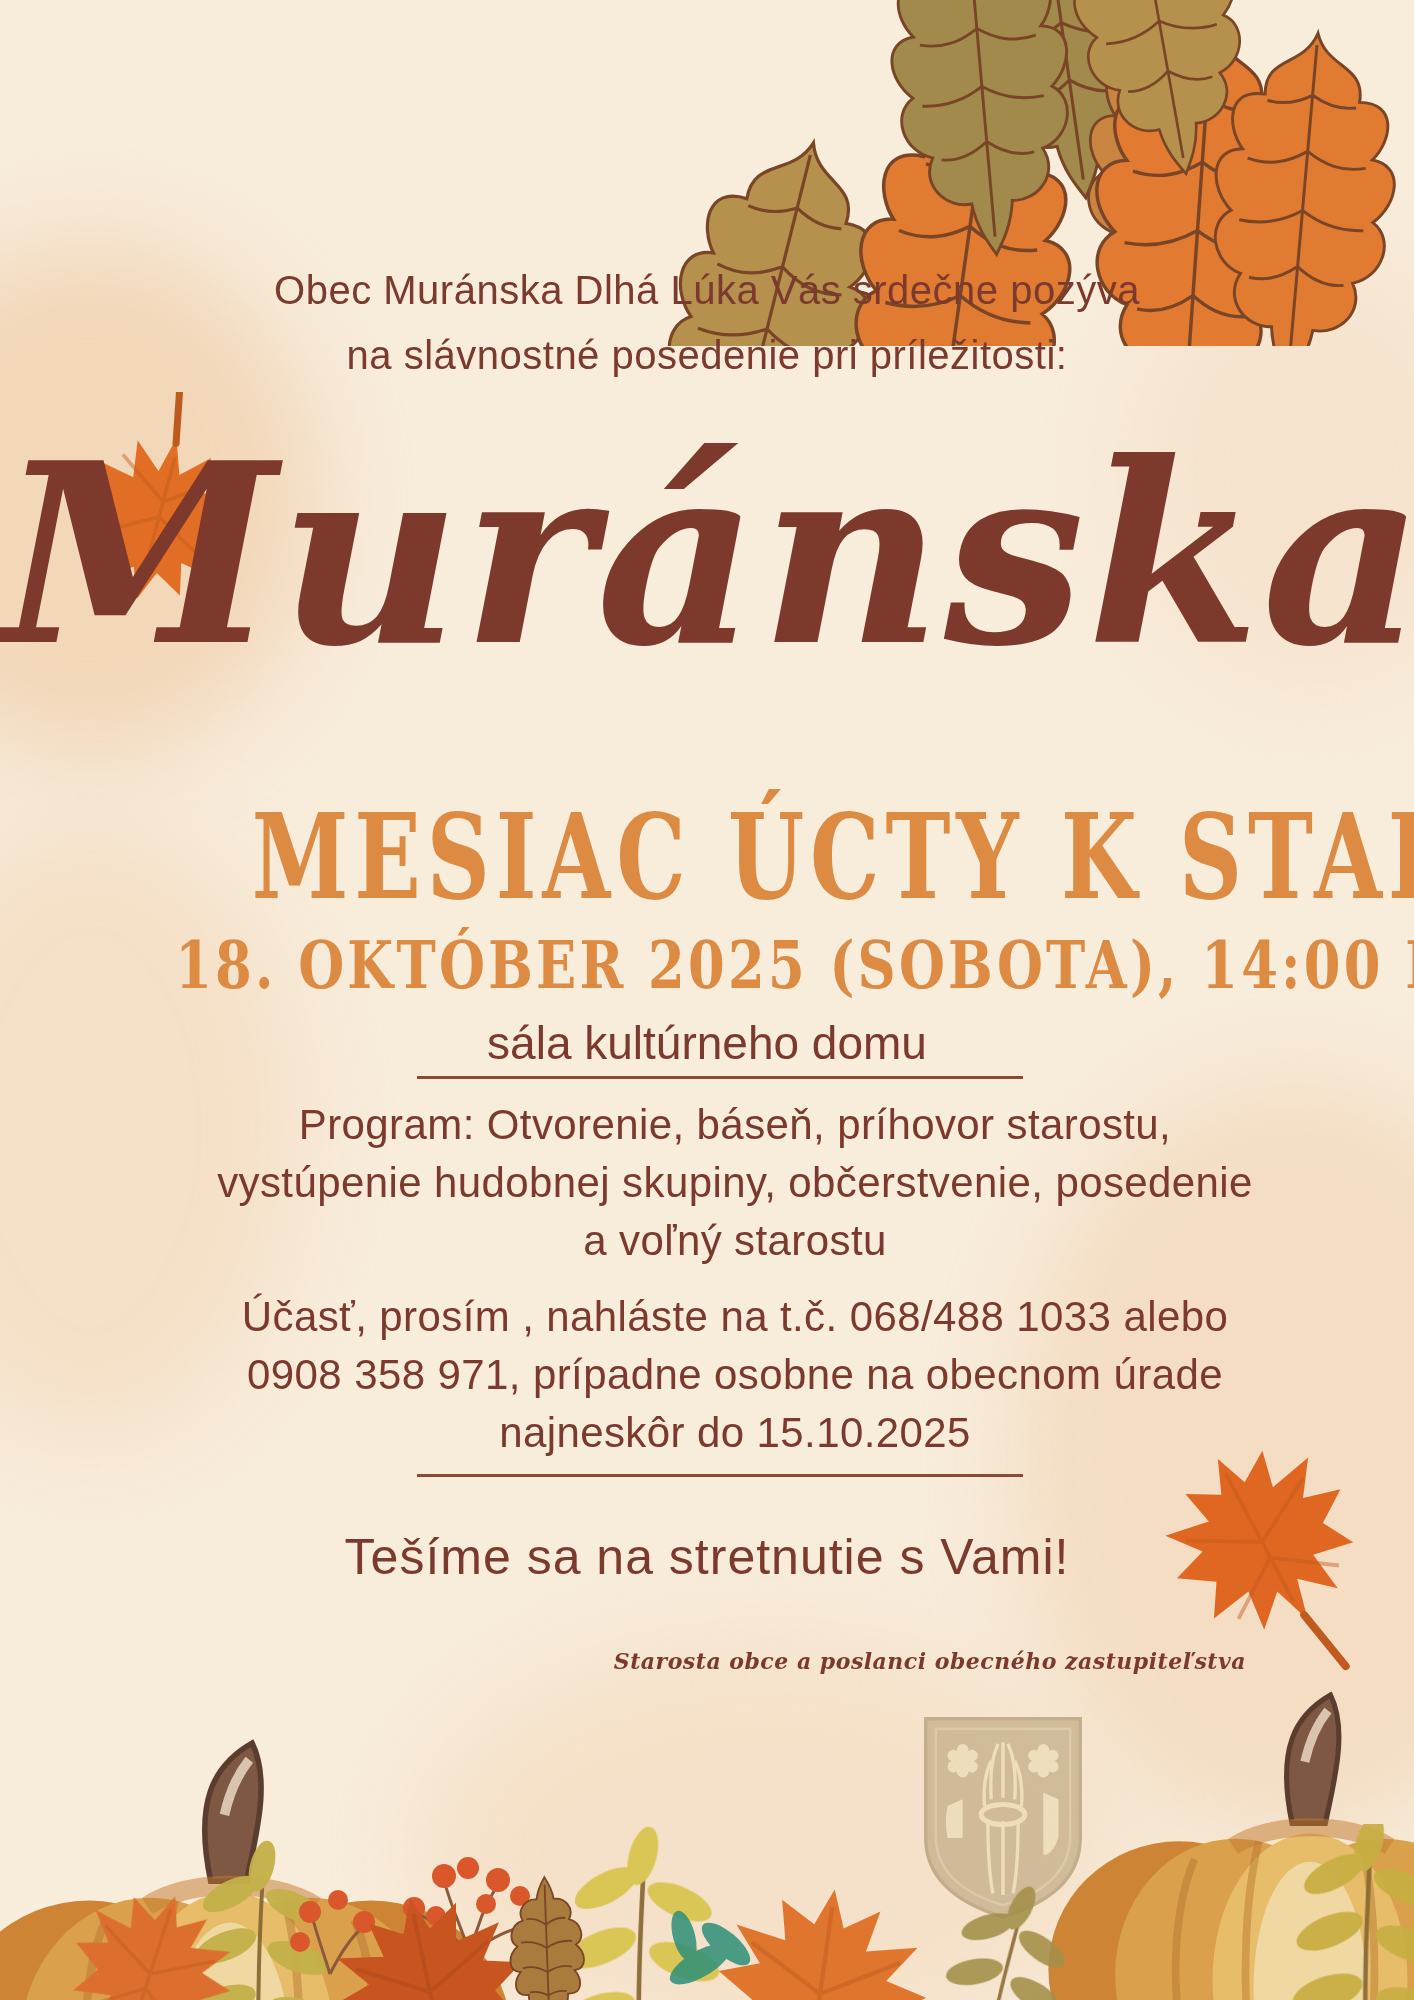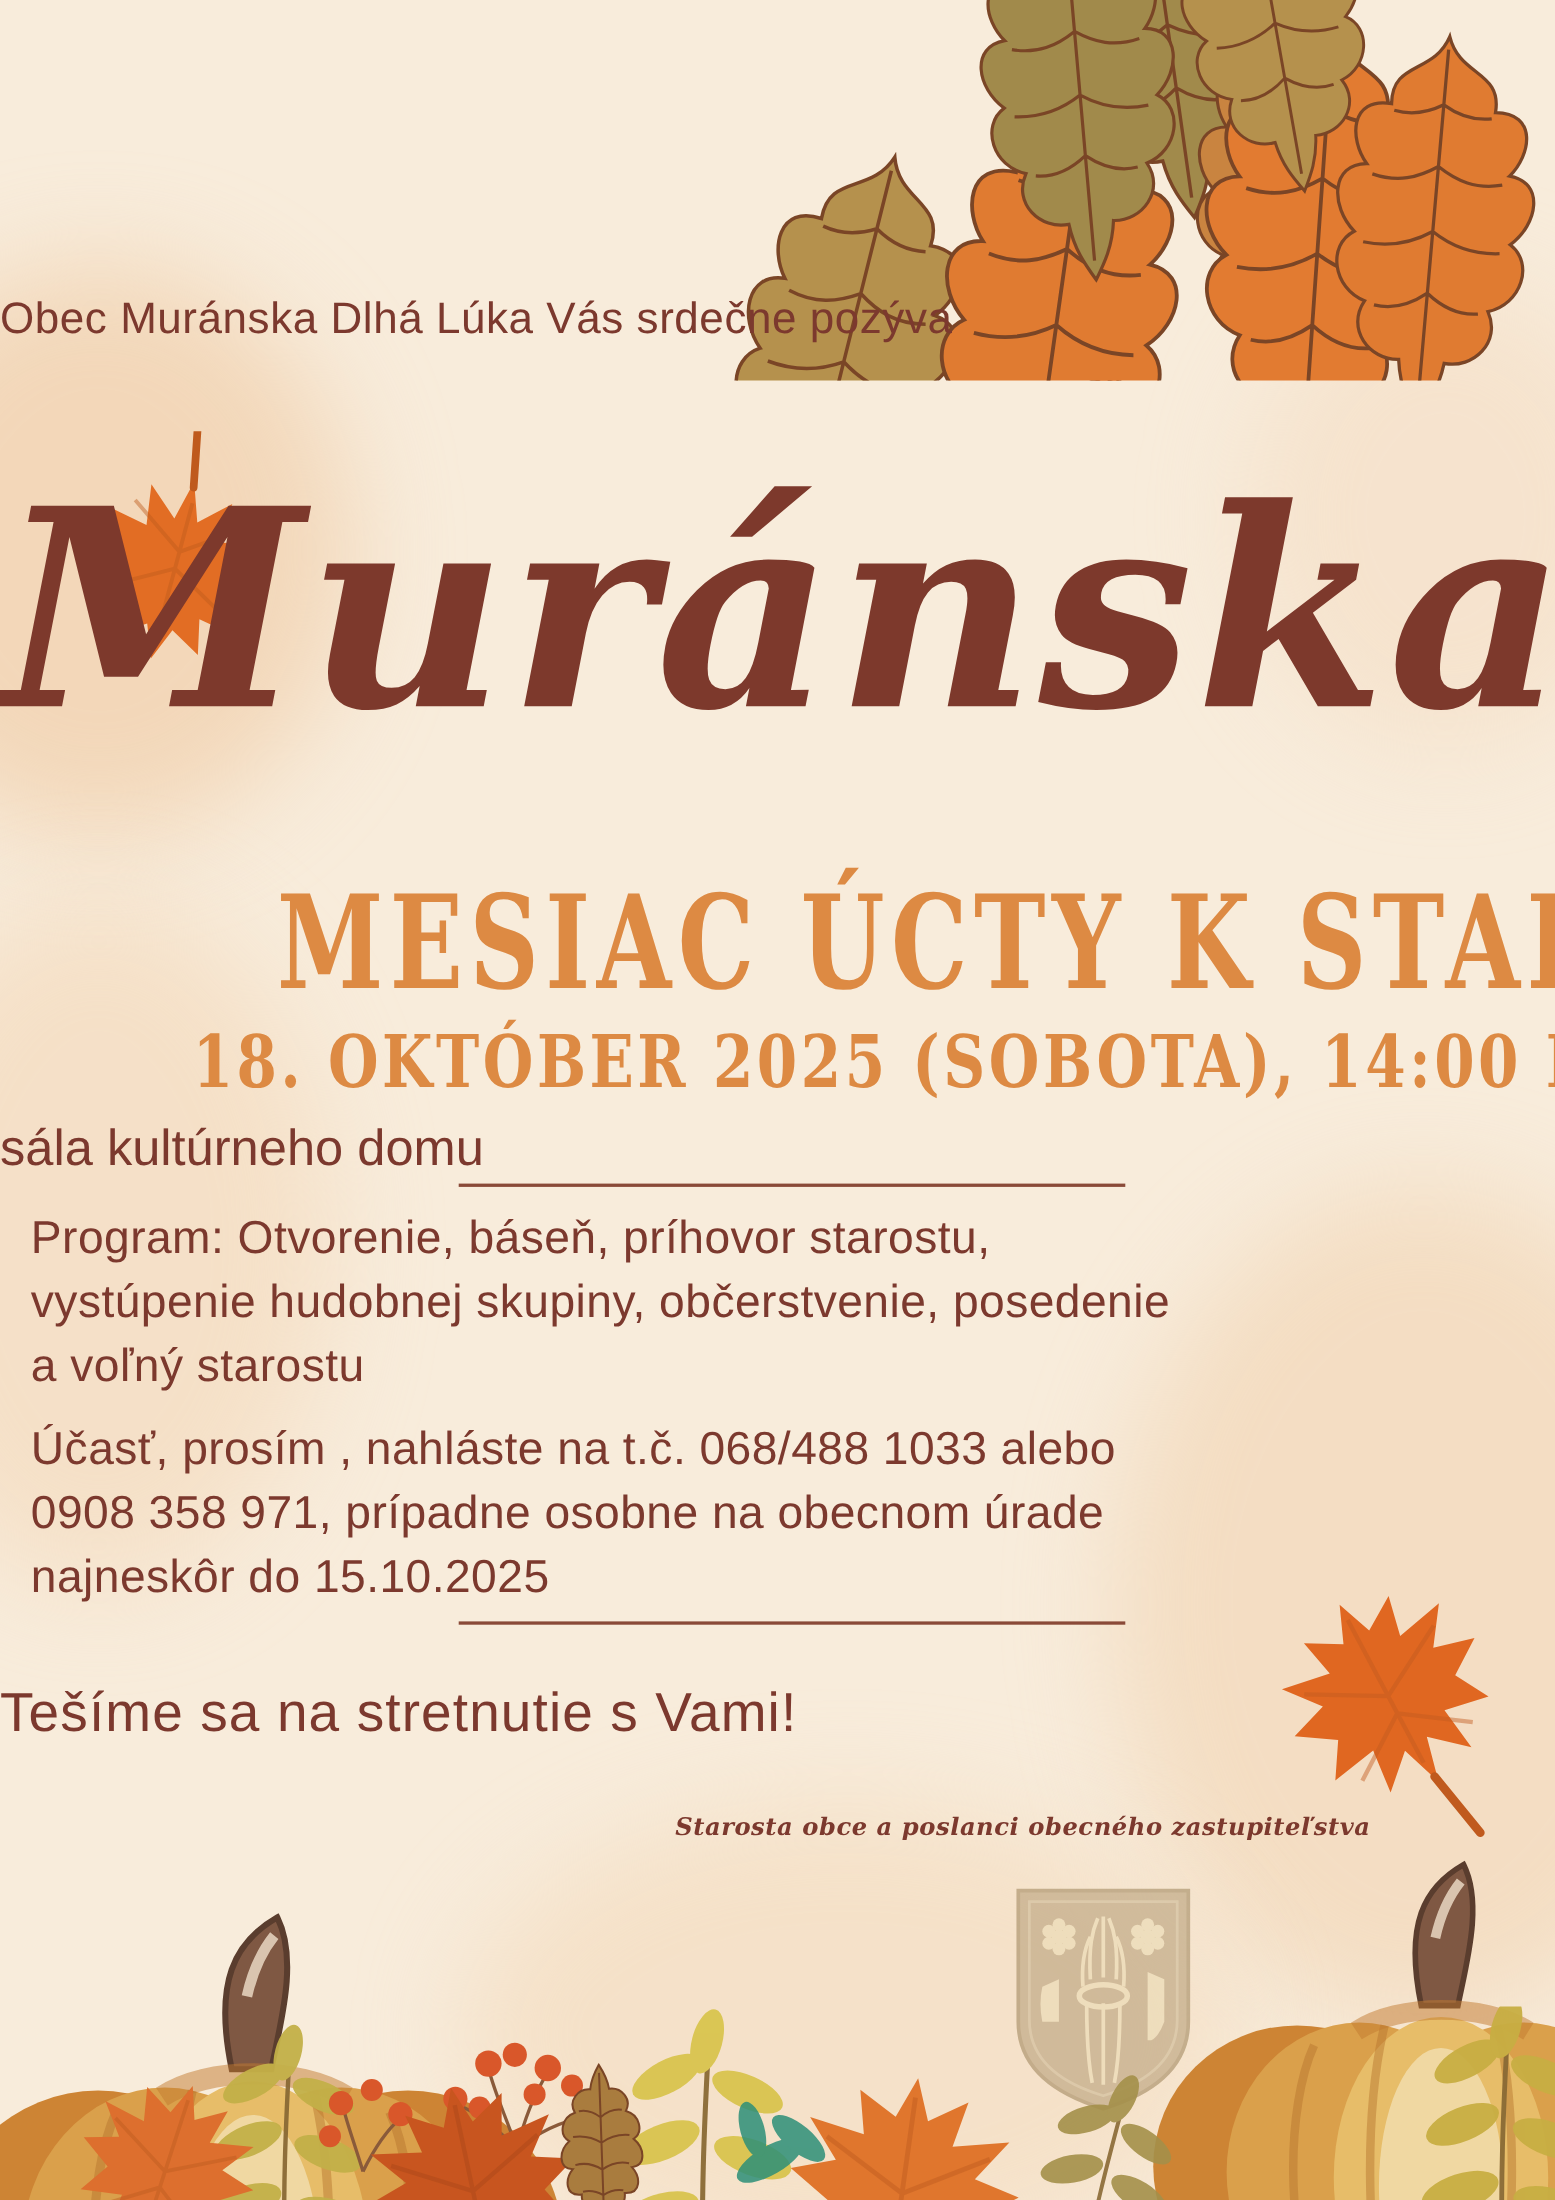--- a/index.html
+++ b/index.html
@@ -9,21 +9,21 @@
     font-family:"Liberation Sans",sans-serif;color:#7c392e;
   }
   .wash{position:absolute;border-radius:50%;filter:blur(46px);pointer-events:none;}
   .wash-a{left:-140px;top:240px;width:460px;height:520px;background:rgba(240,205,168,.65);}
   .wash-b{left:-120px;top:820px;width:420px;height:620px;background:rgba(243,216,186,.6);}
   .wash-c{right:-160px;top:1080px;width:560px;height:760px;background:rgba(241,209,175,.55);}
   .wash-d{left:420px;top:1640px;width:700px;height:420px;background:rgba(244,219,189,.6);}
   .wash-e{right:-80px;top:260px;width:360px;height:420px;background:rgba(244,221,195,.55);}
 
   .abs{position:absolute;}
-  .ctr{left:0;width:100%;text-align:left;}
+  .ctr{left:0;width:100%;text-align:center;}
 
   .intro{top:258px;font-size:40px;line-height:1.62;font-weight:500;letter-spacing:.5px;}
   .script-title{
     top:392px;font-family:"DejaVu Serif",serif;font-style:italic;font-weight:700;
     font-size:250px;line-height:1.3;color:#7d392c;letter-spacing:2px;
   }
   .big-heading{top:798px;}
   .big-heading span{
     display:inline-block;font-family:"DejaVu Serif",serif;font-weight:700;
     font-size:118px;line-height:1;color:#dd8a43;letter-spacing:8px;
@@ -131,20 +131,21 @@
   </svg>
 
   <svg class="abs" style="left:34px;top:392px" width="250" height="250" viewBox="-125 -125 250 250">
     <g fill="#e26d24" stroke="#bf5a1d" stroke-width="3">
       <use href="#maple" transform="rotate(195) scale(.88)" width="200" height="260" x="-100" y="-100"></use>
     </g>
   </svg>
 
   <p class="abs ctr intro" style="margin:0">
     <span>Obec Muránska Dlhá Lúka Vás srdečne pozýva</span><br>
+    <span>na slávnostné posedenie pri príležitosti:</span>
   </p>
 
   <h1 class="abs ctr script-title" style="margin:0">Muránska</h1>
 
   <h2 class="abs ctr big-heading" style="margin:0">
     <span>MESIAC ÚCTY K STARŠÍM</span>
   </h2>
 
   <h3 class="abs ctr date-line" style="margin:0">
     <span>18. OKTÓBER 2025 (SOBOTA), 14:00 HOD.</span>

